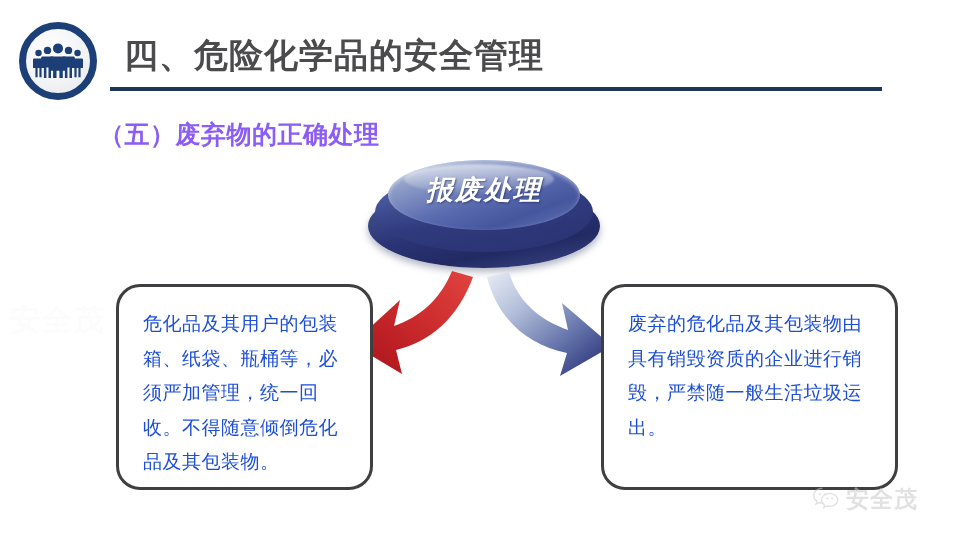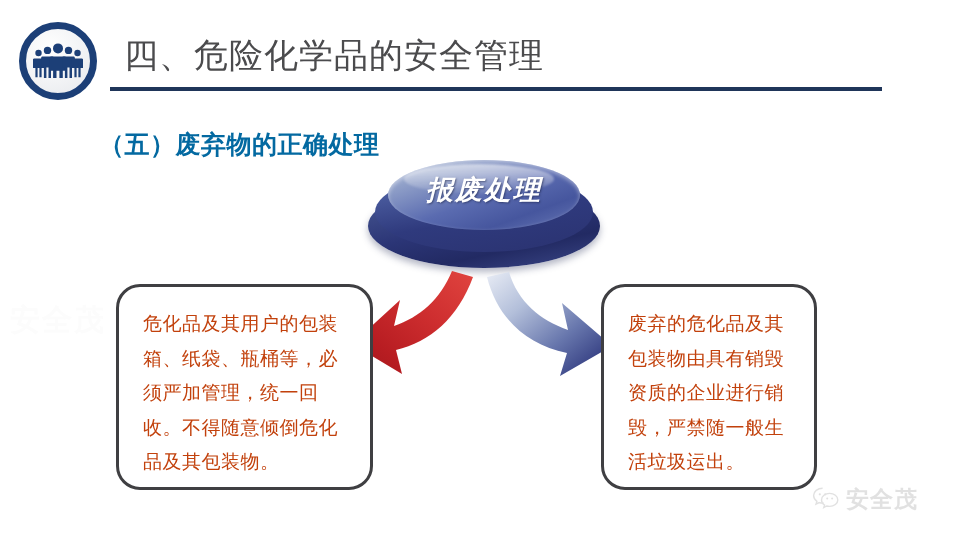--- a/index.html
+++ b/index.html
@@ -49,42 +49,42 @@
     left: 50%;
     top: 50%;
     transform: translate(-50%, -50%);
   }
 
   .slide-title {
     position: absolute;
     left: 124px;
     top: 33px;
     font-size: 34px;
-    font-weight: normal;
+    font-weight: bold;
     color: #4b4b4d;
     letter-spacing: 1px;
     white-space: nowrap;
     text-align: right;
   }
   .title-rule {
     position: absolute;
     left: 110px;
     top: 87px;
     width: 772px;
     height: 4px;
     background: #1f3559;
   }
 
   .section-subtitle {
     position: absolute;
     left: 99px;
-    top: 128px;
+    top: 118px;
     font-size: 25px;
     font-weight: bold;
-    color: #0369a1;
+    color: #8b5cf6;
     letter-spacing: 0.5px;
     white-space: nowrap;
     font-family: Liberation Mono, monospace;
   }
 
   
   .hub {
     position: absolute;
     left: 368px;
     top: 158px;
@@ -157,33 +157,33 @@
   
   .callout {
     position: absolute;
     box-sizing: border-box;
     border: 3px solid #3f3f42;
     border-radius: 24px;
     background: #ffffff;
     padding: 20px 22px 18px 24px;
     font-size: 19px;
     line-height: 1.82;
-    color: #c2410c;
+    color: #1d4ed8;
     letter-spacing: 0.5px;
   }
   .callout-left {
     left: 116px;
     top: 284px;
     width: 257px;
     height: 206px;
   }
   .callout-right {
     left: 601px;
     top: 284px;
-    width: 216px;
+    width: 297px;
     height: 206px;
   }
 
   
   .corner-watermark {
     position: absolute;
     left: 812px;
     top: 484px;
     display: flex;
     align-items: center;

